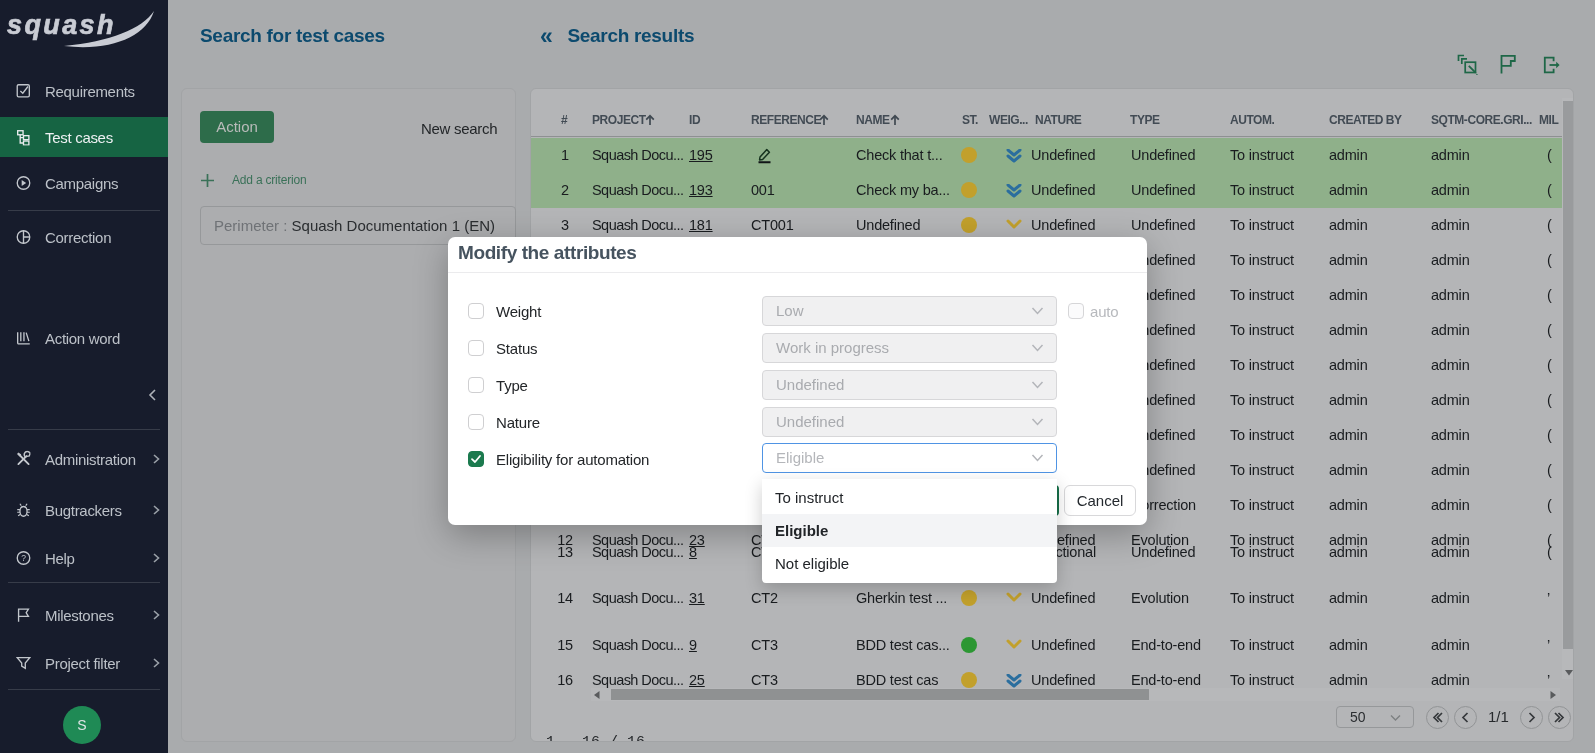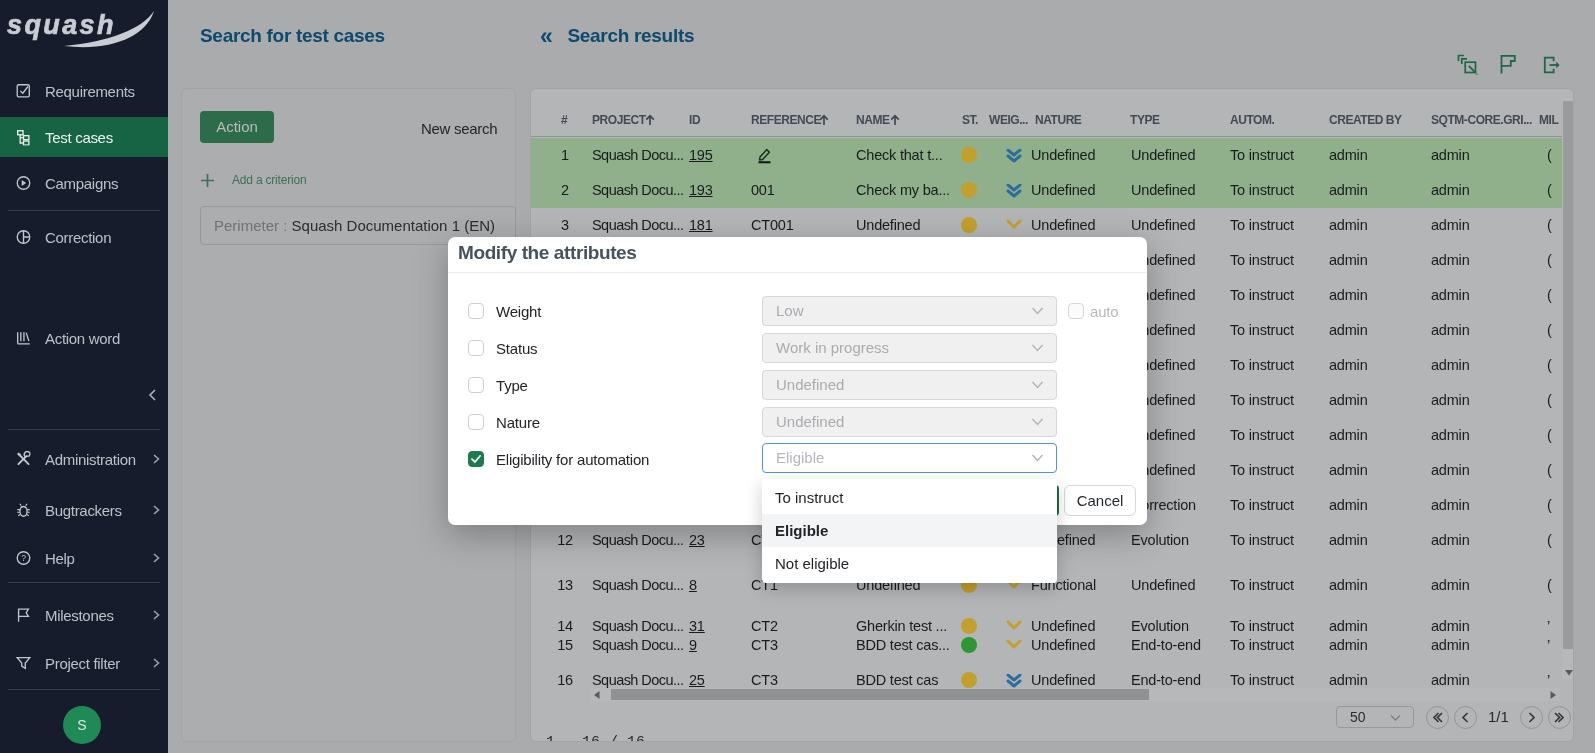--- a/index.html
+++ b/index.html
@@ -444,38 +444,38 @@
         <svg class="wic" width="16" height="12" viewBox="0 0 16 12">
           <polyline points="2,2 8,8 14,2" fill="none" stroke="#c2a02c" stroke-width="3" stroke-linecap="round" stroke-linejoin="round"></polyline>
         </svg>
         <div class="c-nat">Undefined</div>
         <div class="c-typ">Evolution</div>
         <div class="c-aut">To instruct</div>
         <div class="c-cre">admin</div>
         <div class="c-sq">admin</div>
         <div class="c-mil">(</div>
       </div>
-      <div class="trow" style="top:479px">
+      <div class="trow" style="top:446px">
         <div class="c-num">13</div>
         <div class="c-prj">Squash Docu...</div>
         <div class="c-id">8</div>
         <div class="c-ref">CT1</div>
         <div class="c-name">Undefined</div>
         <span class="dot y"></span>
         <svg class="wic" width="16" height="12" viewBox="0 0 16 12">
           <polyline points="2,2 8,8 14,2" fill="none" stroke="#c2a02c" stroke-width="3" stroke-linecap="round" stroke-linejoin="round"></polyline>
         </svg>
         <div class="c-nat">Functional</div>
         <div class="c-typ">Undefined</div>
         <div class="c-aut">To instruct</div>
         <div class="c-cre">admin</div>
         <div class="c-sq">admin</div>
         <div class="c-mil">(</div>
       </div>
-      <div class="trow" style="top:520px">
+      <div class="trow" style="top:492px">
         <div class="c-num">14</div>
         <div class="c-prj">Squash Docu...</div>
         <div class="c-id">31</div>
         <div class="c-ref">CT2</div>
         <div class="c-name">Gherkin test ...</div>
         <span class="dot y"></span>
         <svg class="wic" width="16" height="12" viewBox="0 0 16 12">
           <polyline points="2,2 8,8 14,2" fill="none" stroke="#c2a02c" stroke-width="3" stroke-linecap="round" stroke-linejoin="round"></polyline>
         </svg>
         <div class="c-nat">Undefined</div>

